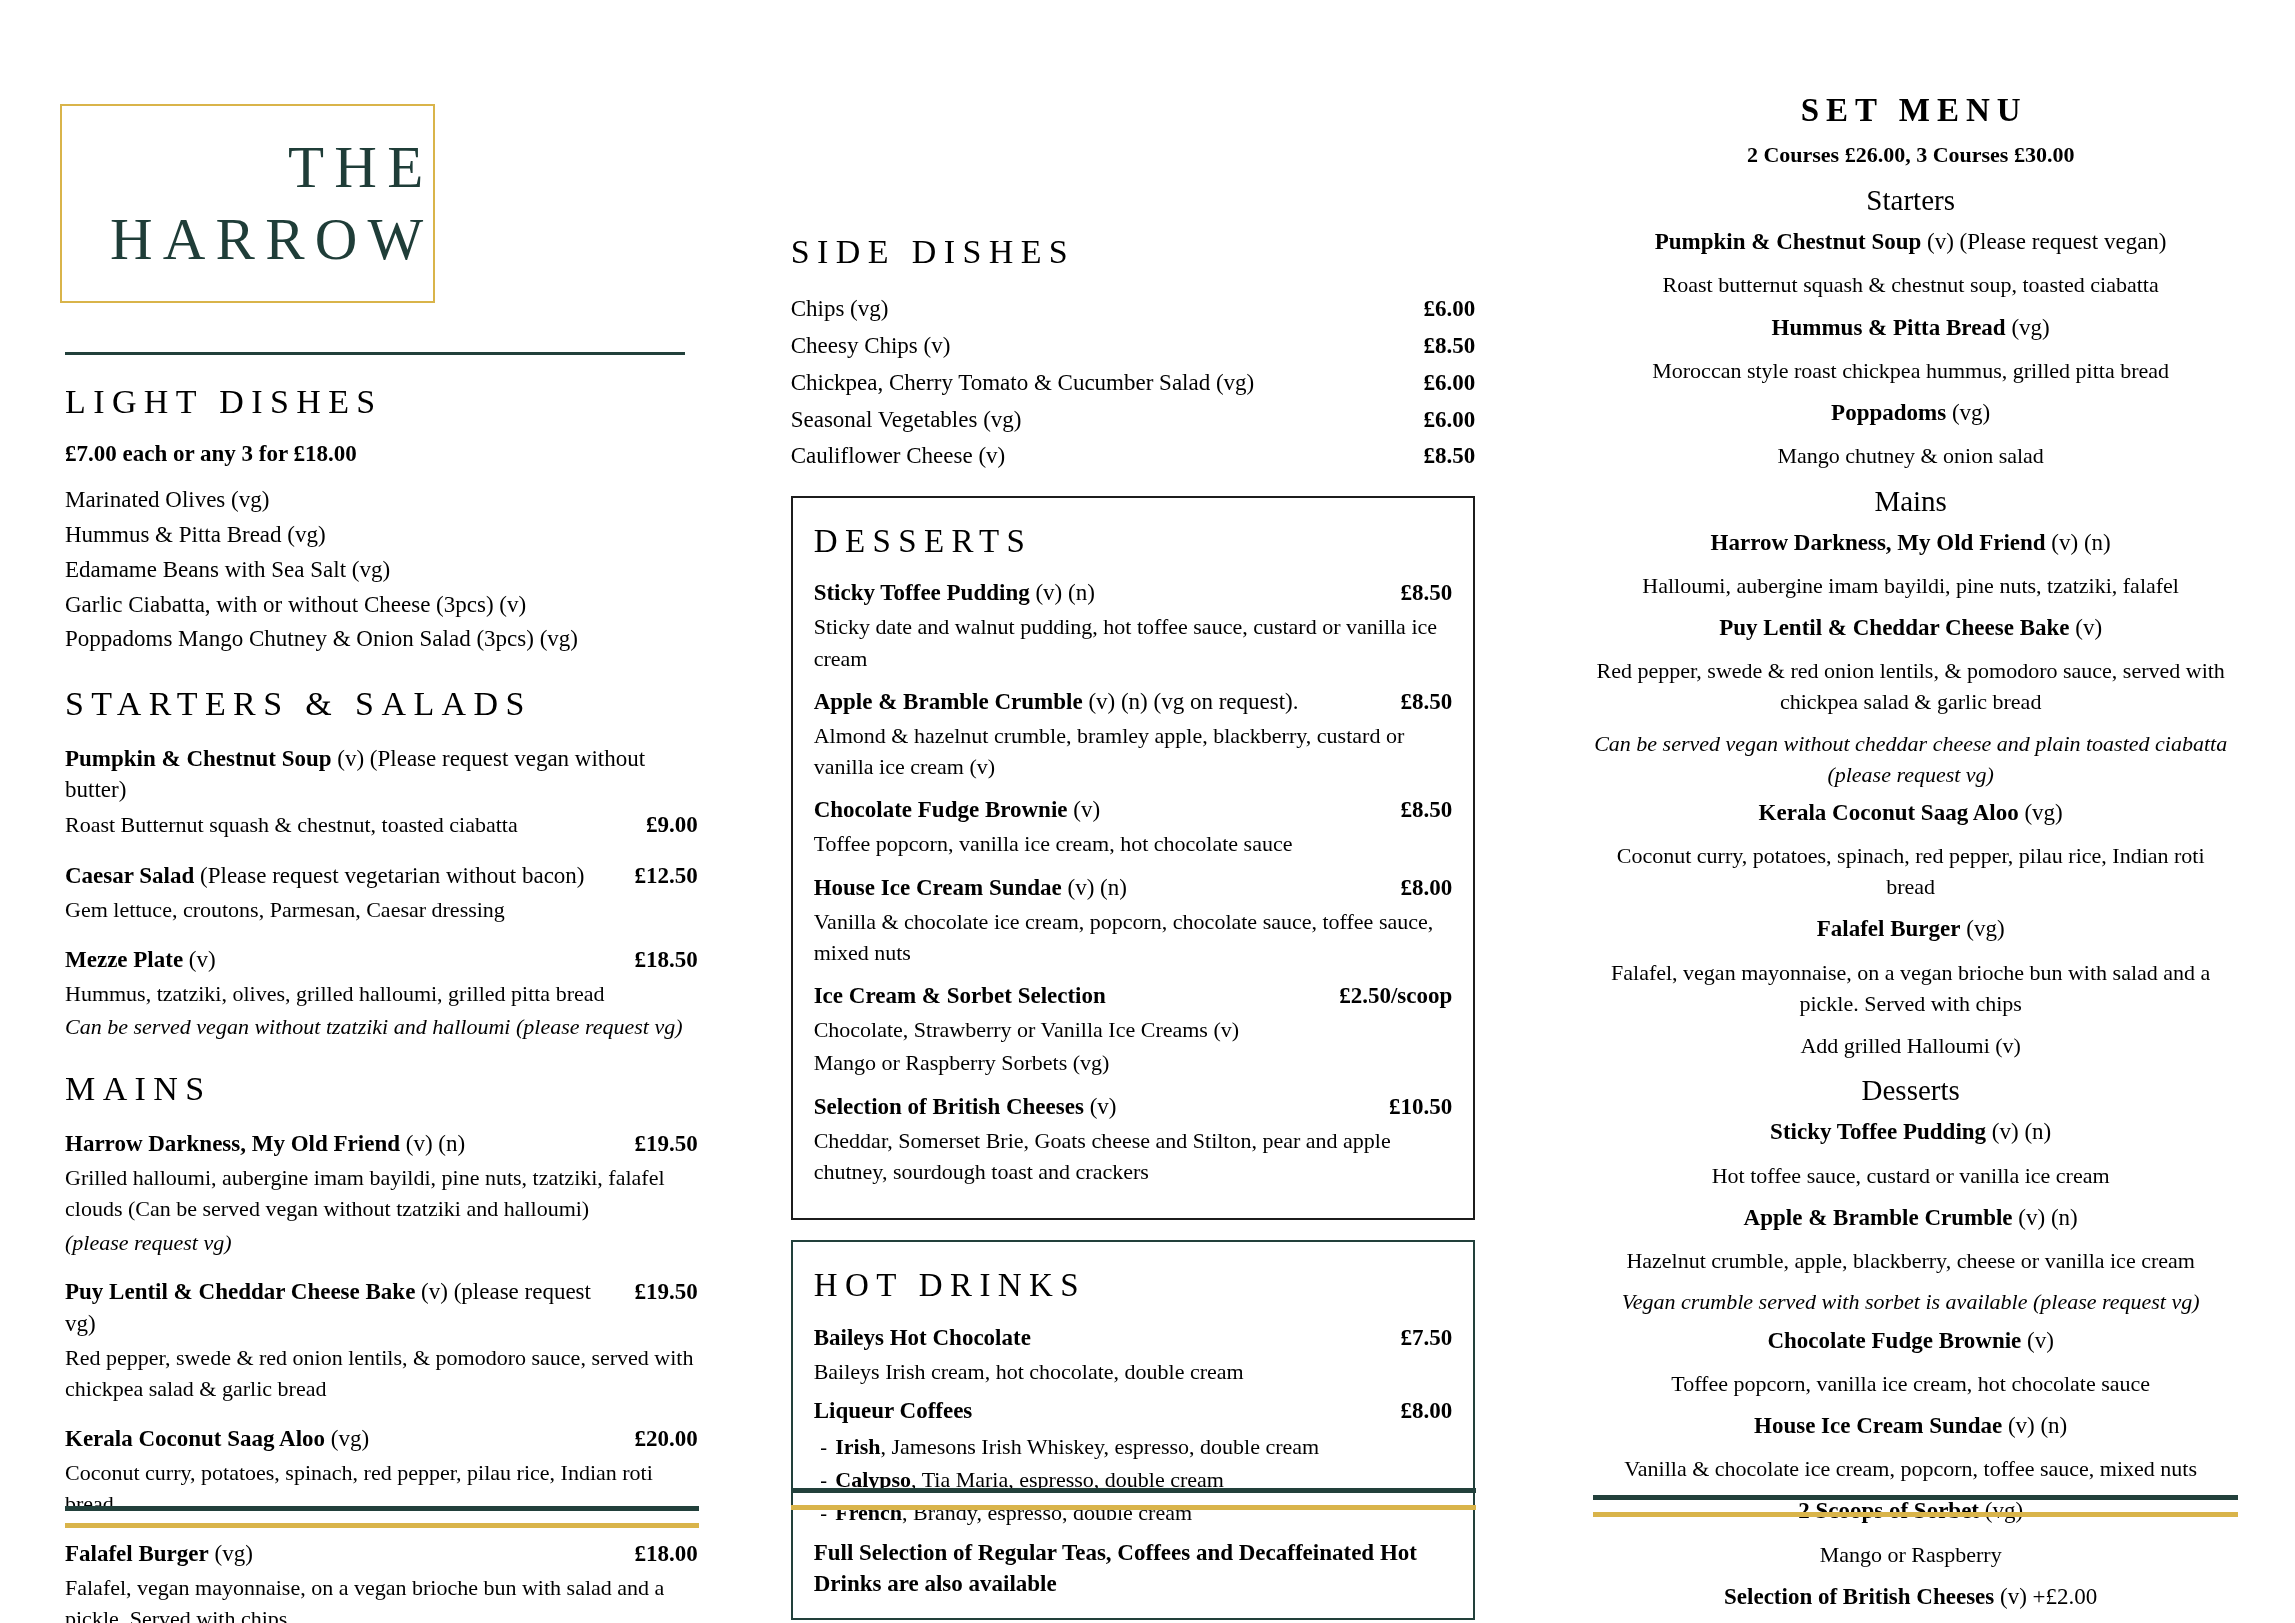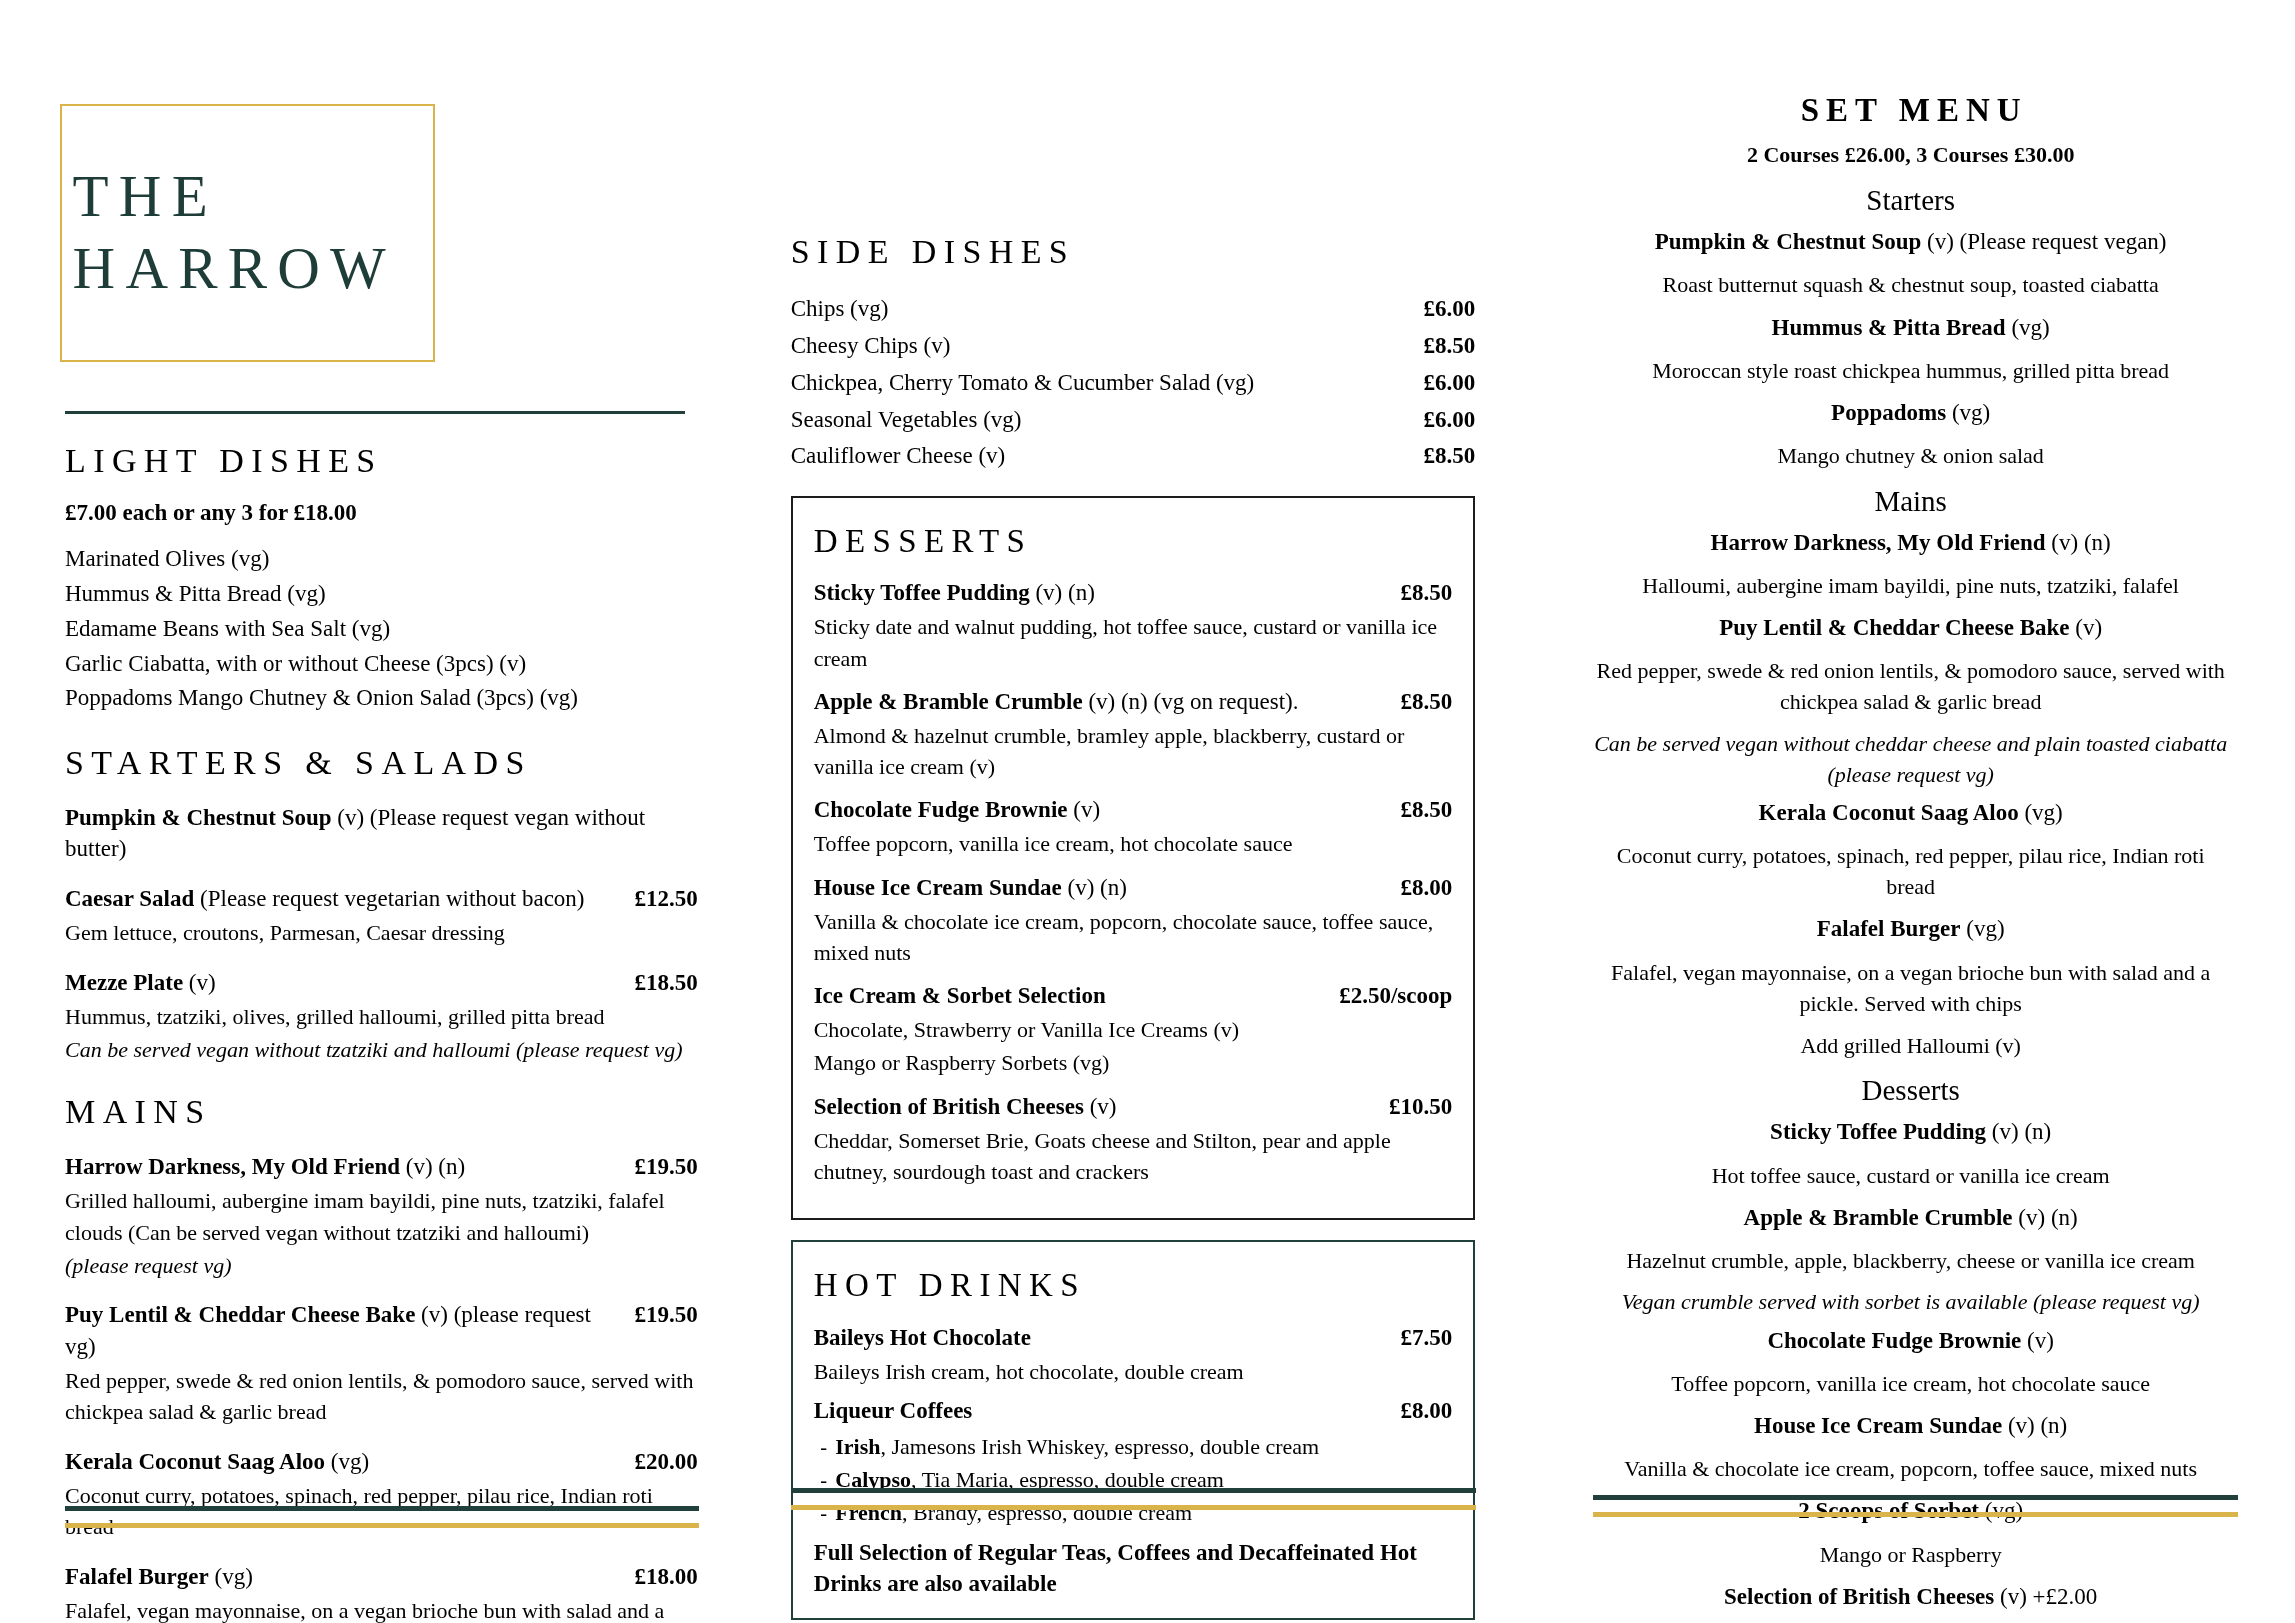--- a/index.html
+++ b/index.html
@@ -31,26 +31,26 @@
     position: relative;
     height: 1623px;
   }
   .col-left  { width: 740px; padding: 69px 42px 0 65px; }
   .col-mid   { width: 787px; padding: 69px 51px 0 51px; }
   .col-right { width: 769px; padding: 69px 56px 0 56px; }
 
   
   .logo-box {
     width: 375px;
-    height: 258px;
+    height: 199px;
     border: 2.3px solid #d9b44a;
     margin: 35px 0 0 -4.6px;
     display: flex;
     flex-direction: column;
-    align-items: flex-start;
+    align-items: flex-end;
     justify-content: center;
     box-sizing: border-box;
   }
   .logo-line {
     color: #1f3d38;
     font-size: 59px;
     letter-spacing: 10.2px;
     line-height: 1.22;
     text-indent: 10.2px;
     font-weight: 400;
@@ -221,20 +221,24 @@
         <div class="plain-item">Garlic Ciabatta, with or without Cheese (3pcs) (v)</div>
         <div class="plain-item">Poppadoms Mango Chutney &amp; Onion Salad (3pcs) (vg)</div>
       </div>
 
     <h2 class="sec-head">STARTERS &amp; SALADS</h2>
     <div id="starters-list">
         <div style="margin-bottom: 18.5px;">
           <div class="row">
             <div class="row-title"><span class="b">Pumpkin &amp; Chestnut Soup</span><span> (v) (Please request vegan without butter)</span></div>
           </div>
+          <div class="row">
+            <div class="desc">Roast Butternut squash &amp; chestnut, toasted ciabatta</div>
+            <div class="row-price">£9.00</div>
+          </div>
         </div>
         <div style="margin-bottom: 18.5px;">
           <div class="row">
             <div class="row-title"><span class="b">Caesar Salad</span><span> (Please request vegetarian without bacon)</span></div>
             <div class="row-price">£12.50</div>
           </div>
           <div class="desc">Gem lettuce, croutons, Parmesan, Caesar dressing</div>
         </div>
         <div style="margin-bottom: 18.5px;">
           <div class="row">

